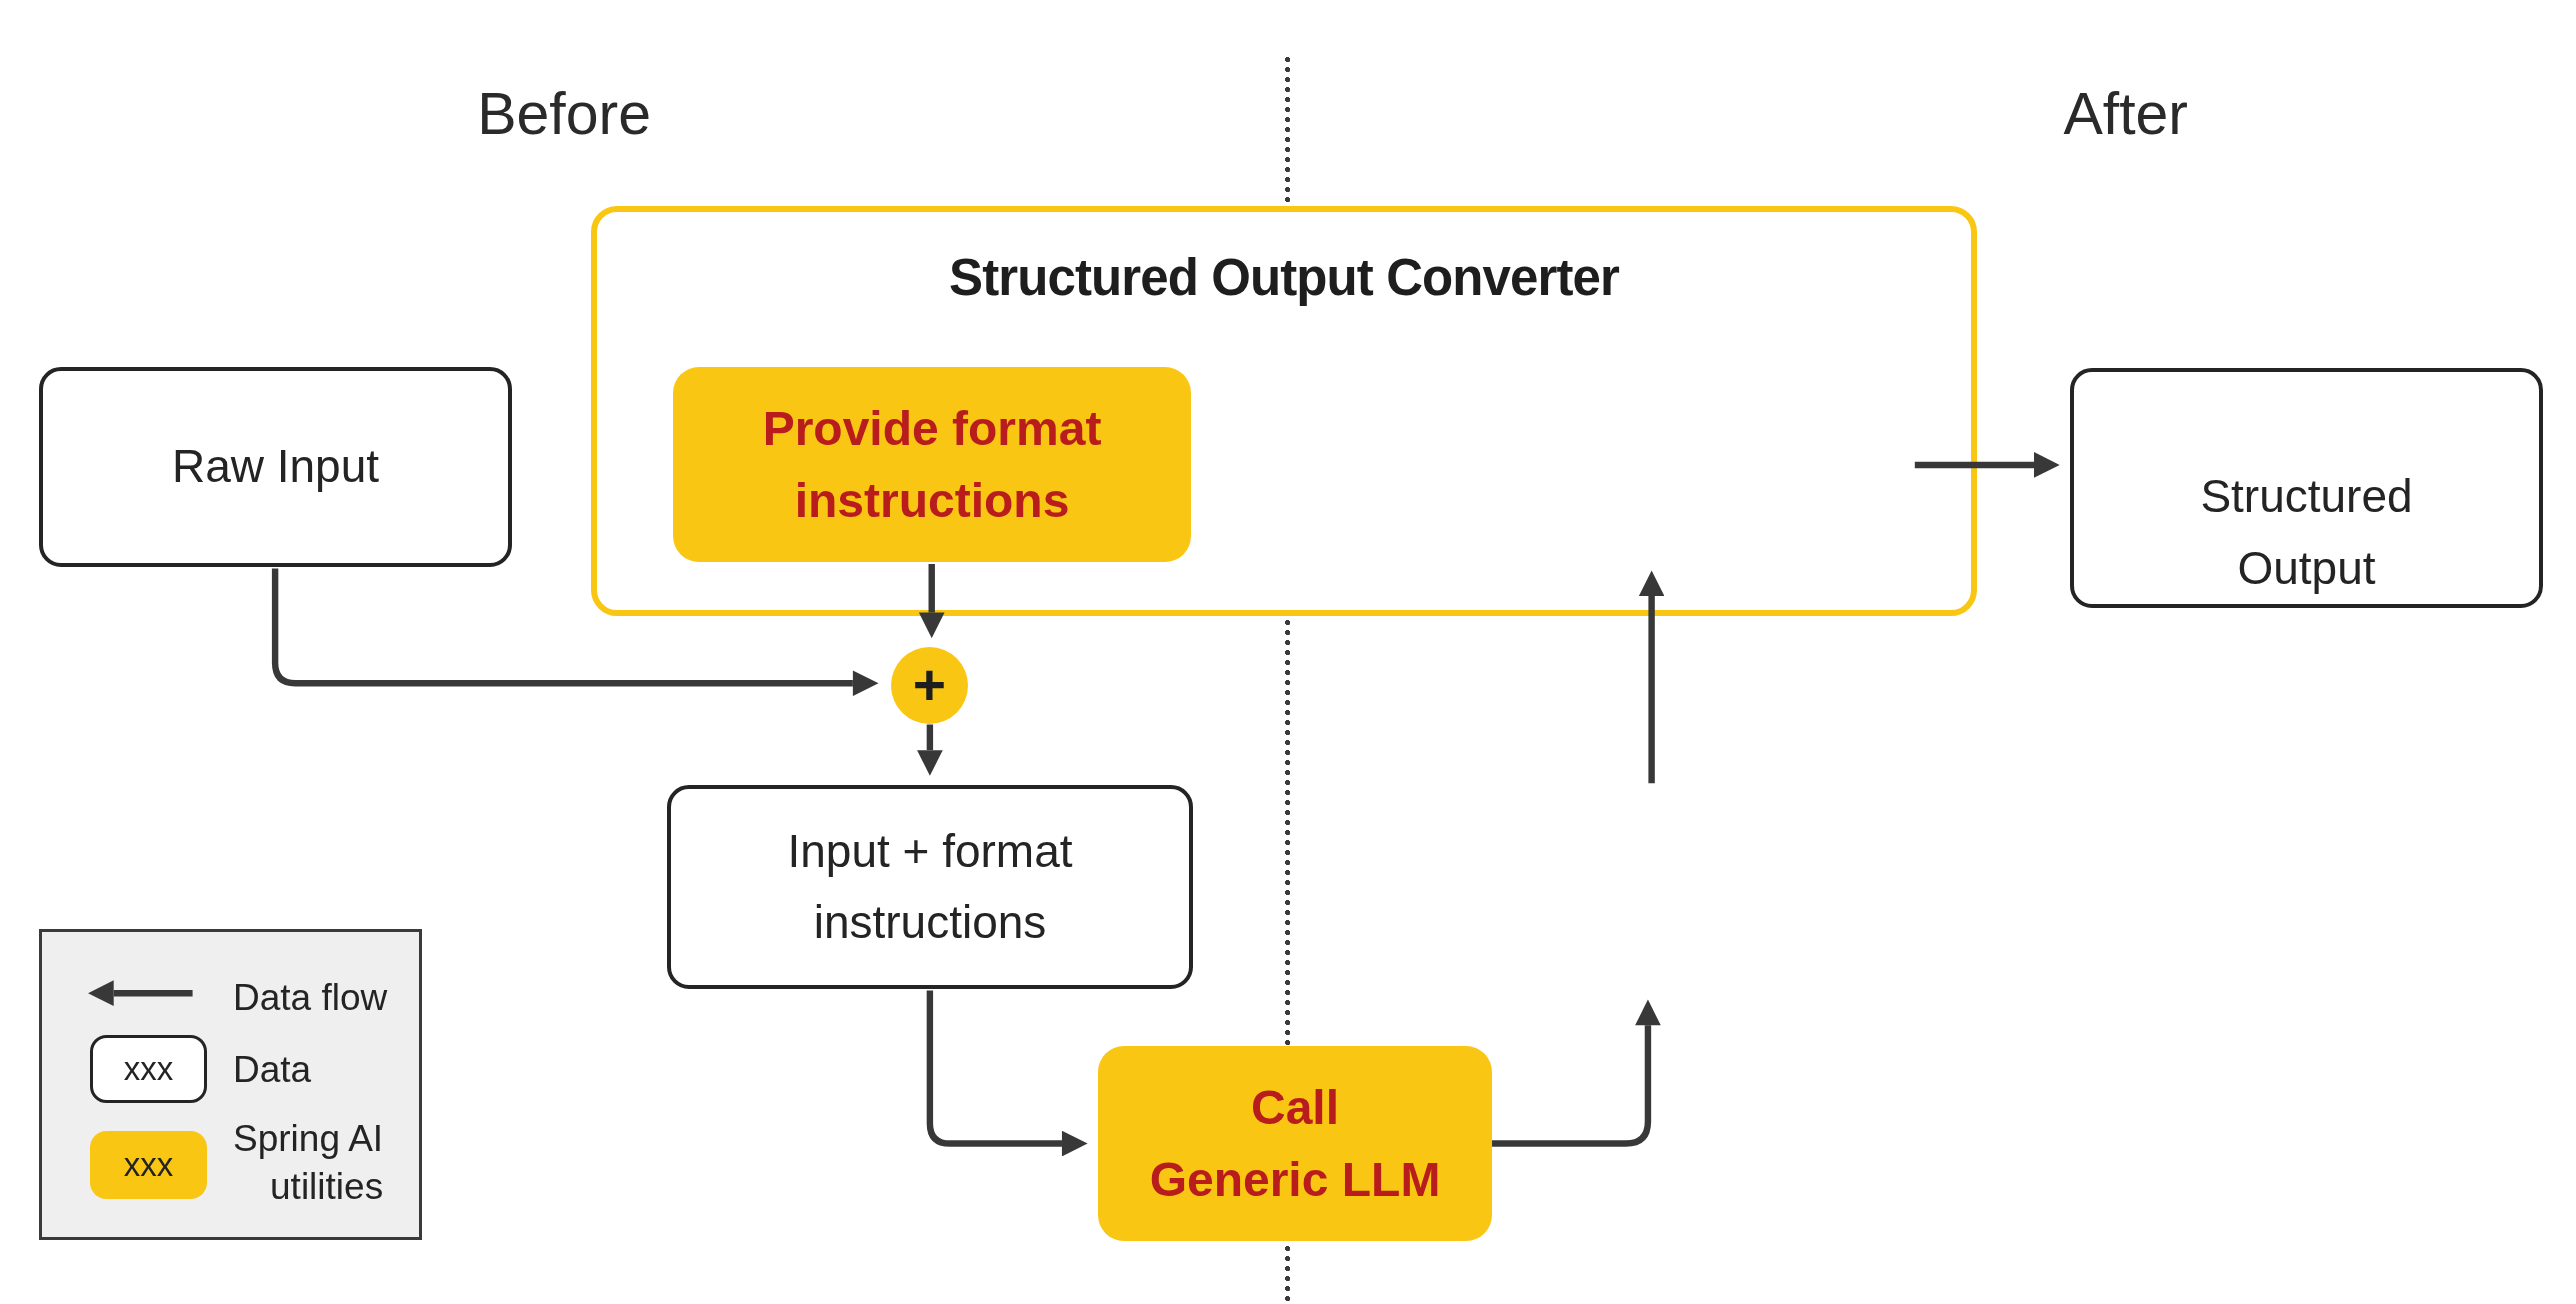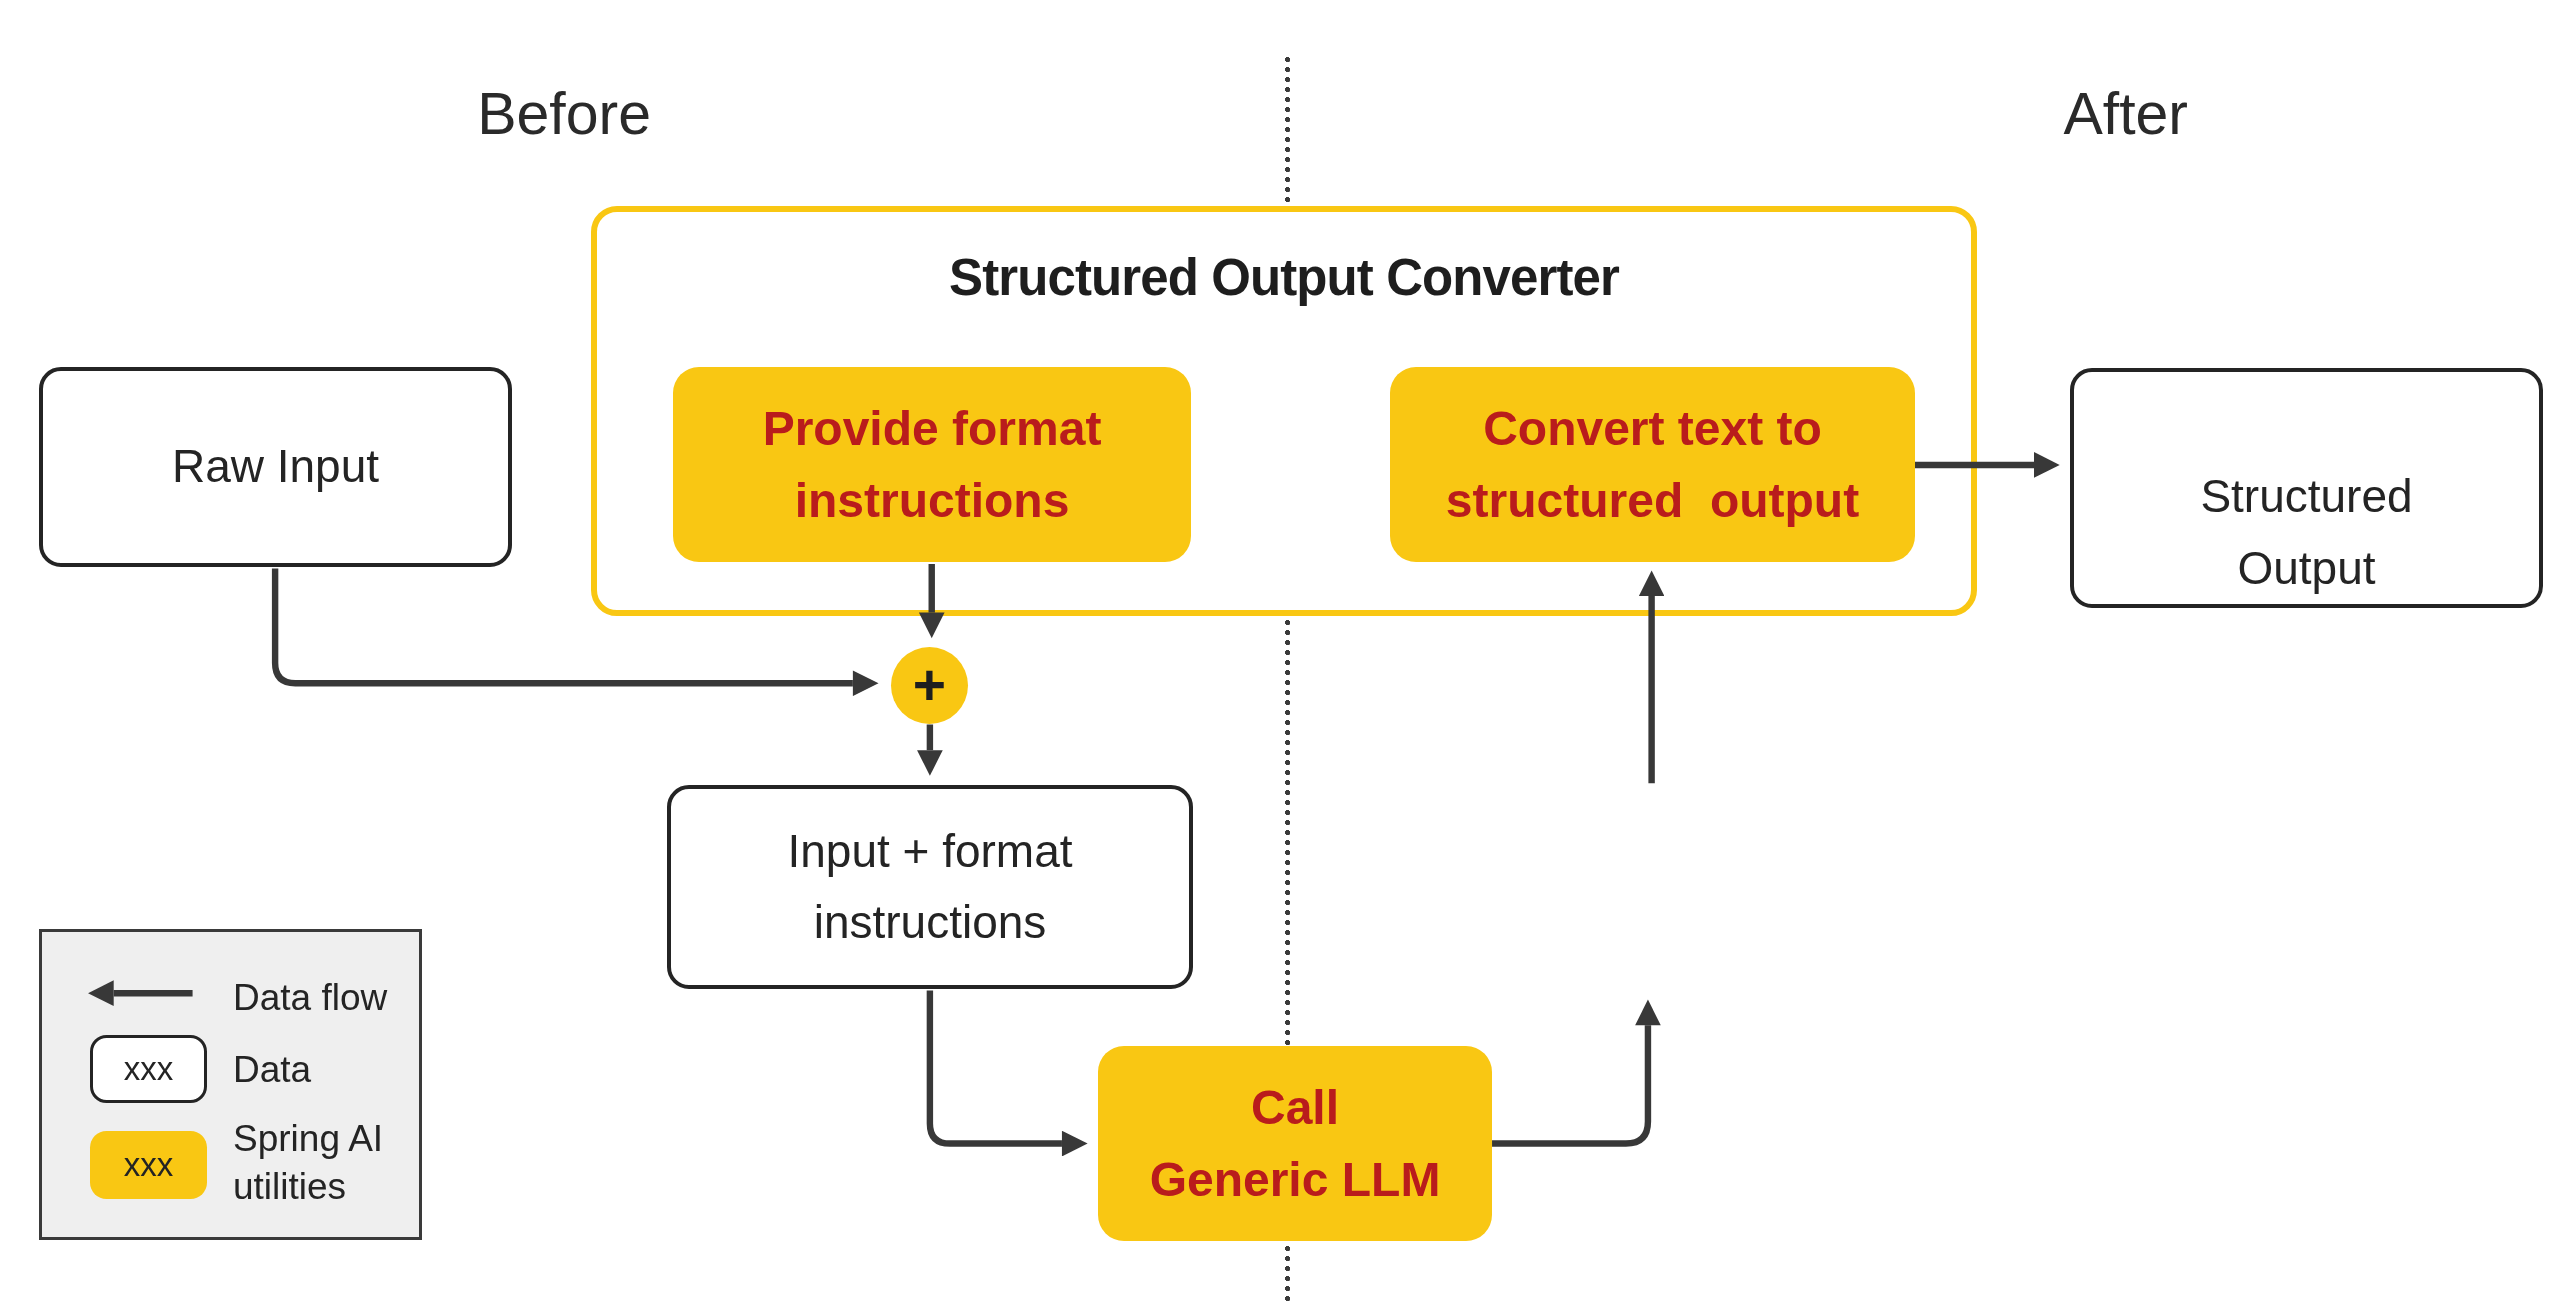--- a/index.html
+++ b/index.html
@@ -121,20 +121,21 @@
     border:3.7px solid #3a3a3a;
     box-sizing:border-box;
     z-index:2;
   }
   .legend-label{
     position:absolute;
     font-size:37px;
     line-height:1.3;
     color:#242424;
     white-space:pre-wrap;
+    text-align:right;
   }
   .lbl-flow{left:191px;top:42px;}
   .lbl-data{left:191px;top:114px;}
   .lbl-spring{left:191px;top:183px;}
   .chip{
     position:absolute;
     left:48px;width:117px;height:68px;
     display:flex;align-items:center;justify-content:center;
     font-size:33px;color:#242424;
     border-radius:16.5px;
@@ -176,24 +177,20 @@
     </g>
   </svg>
 
   <div class="node white n-raw-input">
     <span class="label">Raw Input</span>
   </div>
   <div class="node yellow n-provide">
     <span class="label">Provide format
 instructions</span>
   </div>
-  <div class="node yellow n-convert">
-    <span class="label">Convert text to
-structured  output</span>
-  </div>
   <div class="node white n-structured">
     <span class="label">Structured
 Output</span>
   </div>
   <div class="node white n-input-format">
     <span class="label">Input + format
 instructions</span>
   </div>
   <div class="node yellow n-call-llm">
     <span class="label">Call

